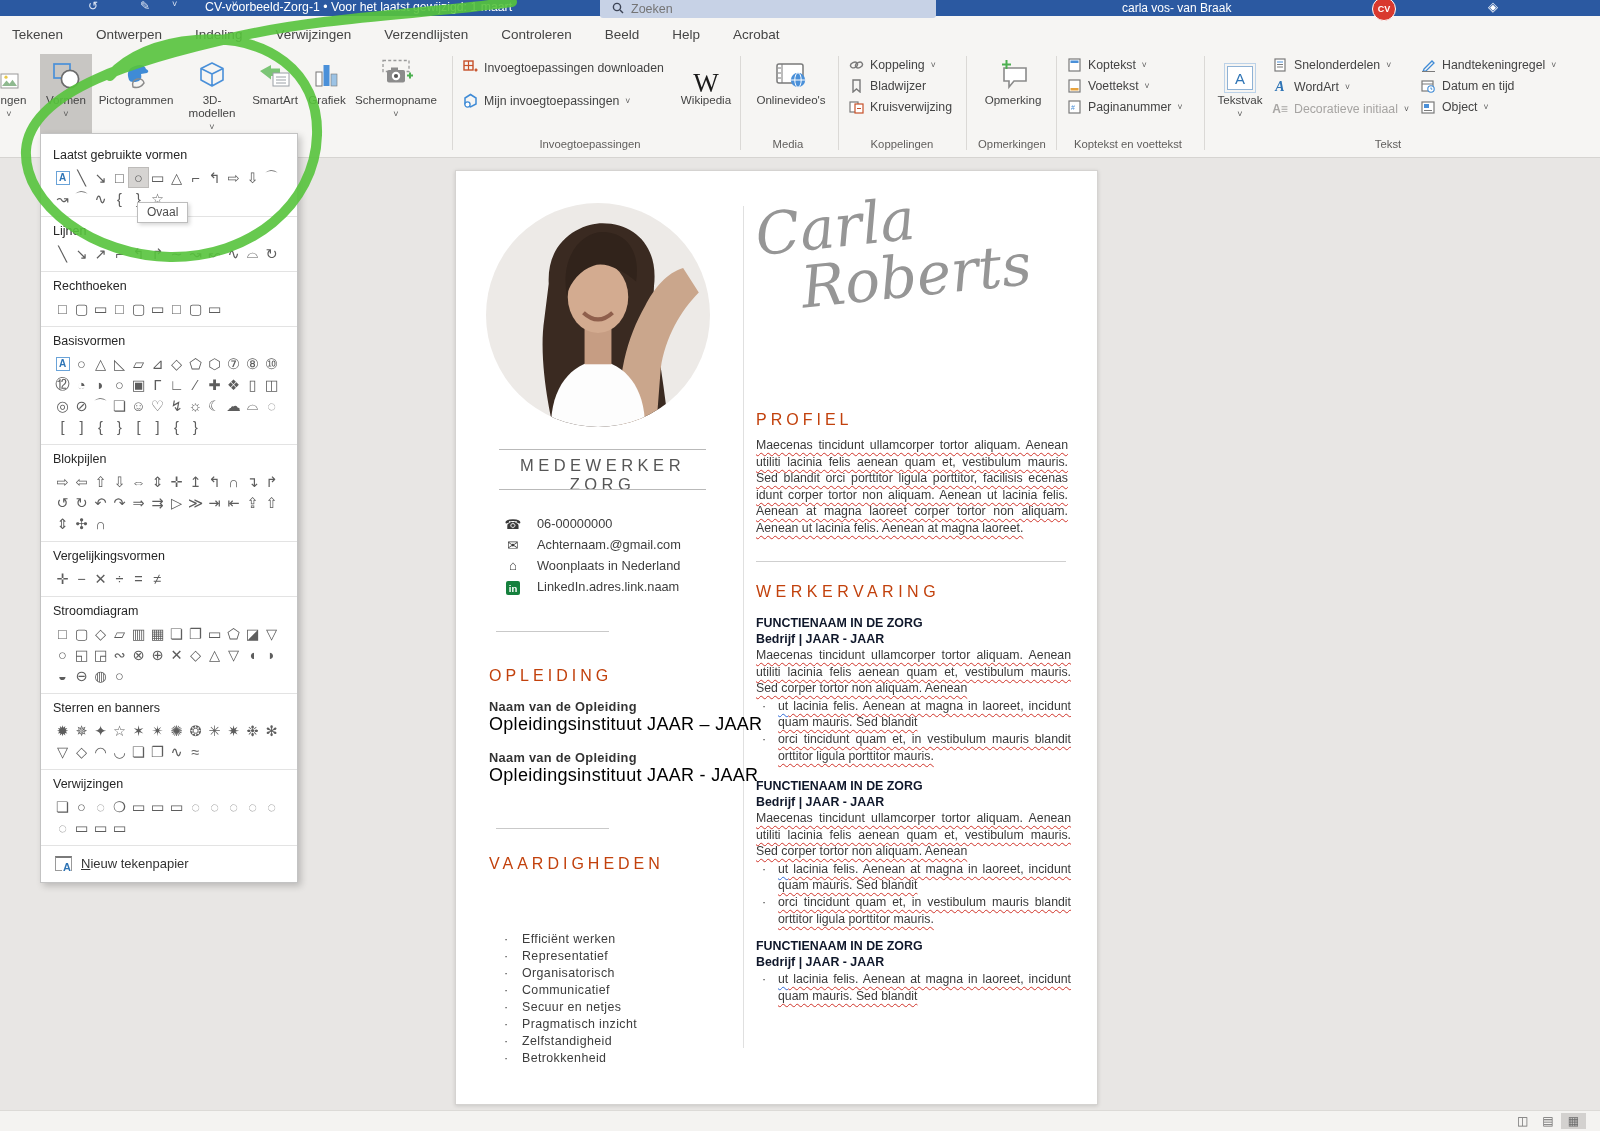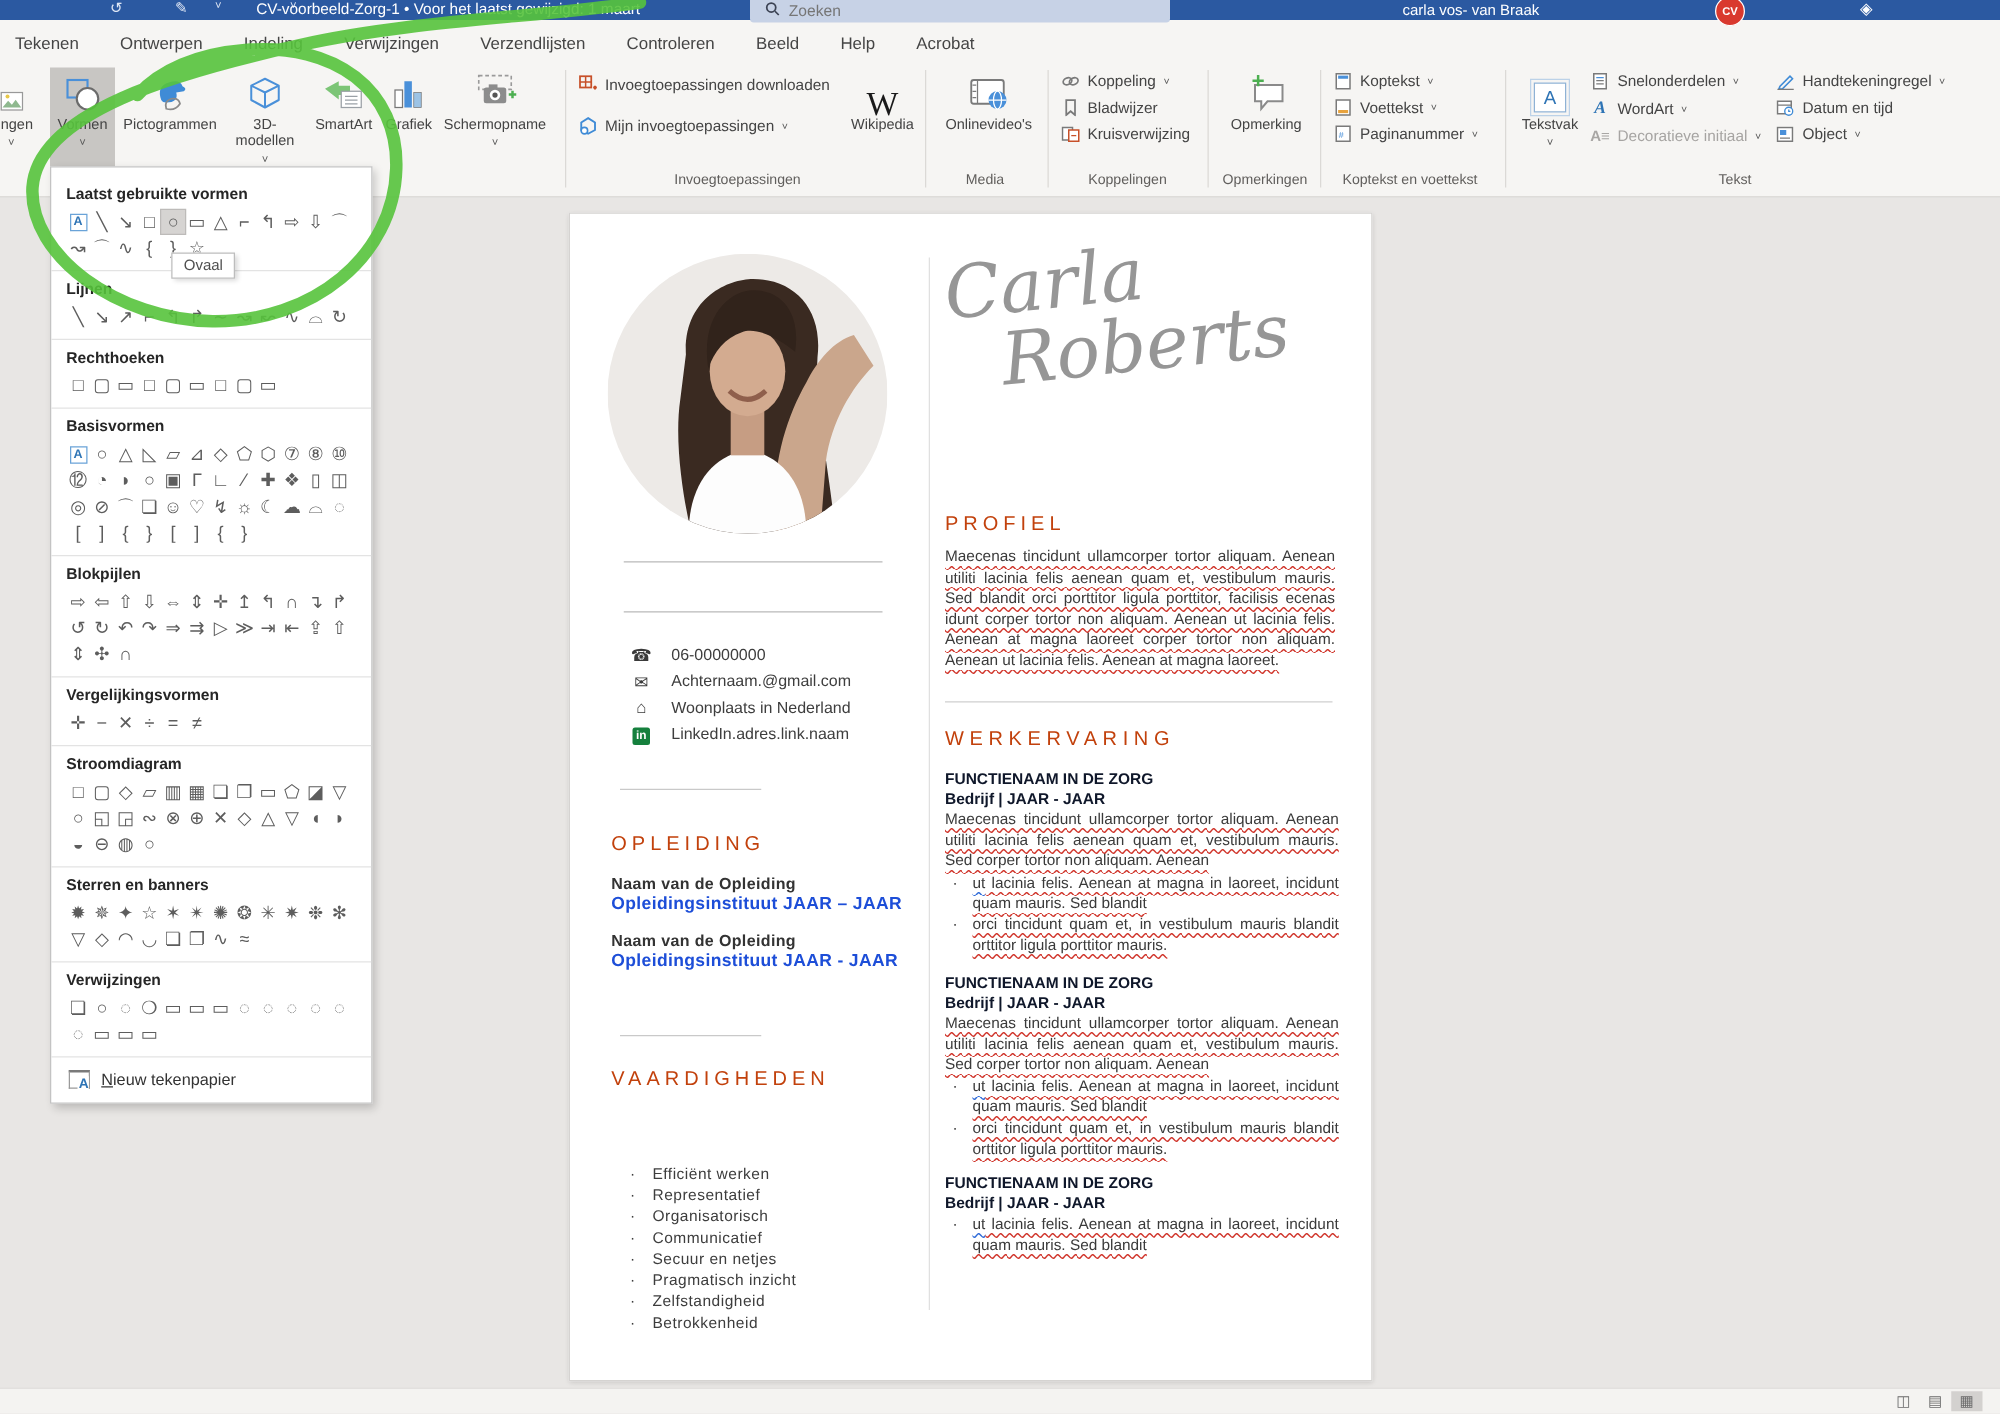--- a/index.html
+++ b/index.html
@@ -46,21 +46,21 @@
   .thinline { border-top:1px solid #b9b9b9; position:absolute; }
   .shortline { border-top:1px solid #c9c9c9; position:absolute; width:113px; left:40px; }
   #photo { position:absolute; left:30px; top:32px; width:224px; height:224px; }
   #role { position:absolute; left:43px; top:285px; width:207px; text-align:center; font-size:16.5px; letter-spacing:4.5px; color:#565656; }
   #contacts { position:absolute; left:48px; top:342px; }
   .crow { display:flex; align-items:center; gap:15px; height:21px; font-size:12.8px; color:#3e3e3e; }
   .cic { width:18px; text-align:center; font-size:13.5px; color:#3a3a3a; }
   .lin { background:#15803d; color:#fff; font-size:9.5px; font-weight:bold; border-radius:2px; padding:1.5px 3px; }
   #edu { position:absolute; left:33px; top:528px; }
   .ename { font-weight:bold; font-size:12.8px; color:#333; letter-spacing:.3px; }
-  .einst { font-size:14px; color:#1d4ed8; letter-spacing:.3px; margin-bottom:15px;font-weight:bold; }
+  .einst { font-size:18px; color:#000000; letter-spacing:.3px; margin-bottom:15px; }
   #skills { position:absolute; left:40px; top:740px; width:150px;margin-top:20px; }
   .skill { display:block; position:relative; padding-left:26px; font-size:12.4px; line-height:17px; color:#3d3d3d; letter-spacing:.4px; }
   .skill::before { content:"·"; position:absolute; left:8px; }
   .rcol { position:absolute; left:300px; top:0; width:315px; }
   .sig { position:absolute; top:22px; left:2px; font-family:"DejaVu Serif",serif; font-style:italic; font-size:58px; line-height:.98; color:#969696; transform:rotate(-6deg); }
   .sig .l2 { margin-left:40px; display:block; }
   #profile-h { position:absolute; top:240px; }
   #profile-t { position:absolute; top:266px; width:312px; }
   .body-t { font-size:12.3px; line-height:16.6px; color:#3a3a3a; text-align:justify; }
   .sp { text-decoration-line:underline; text-decoration-style:wavy; text-decoration-color:#d0342a; text-decoration-thickness:1px; text-underline-offset:3px; }
@@ -68,21 +68,21 @@
   #rsep { position:absolute; top:390px; width:310px; border-top:1px solid #cfcfcf; }
   #work-h { position:absolute; top:412px; letter-spacing:4.5px; }
   .job { position:absolute; width:315px; }
   .jrole, .jcomp { font-weight:bold; font-size:12.4px; color:#0f172a; line-height:15.5px; }
   .jbul { margin:1px 0 0 4px; padding-left:14px; list-style:none; }
   .jbul li { position:relative; font-size:12.3px; line-height:16.6px; color:#3a3a3a; padding-left:4px; text-align:justify; }
   .jbul li::before { content:"·"; position:absolute; left:-12px; }
 
   
   #dropdown { position:absolute; left:40px; top:133px; width:258px; background:#fff; border:1px solid #c3c3c3; box-shadow:3px 3px 7px rgba(0,0,0,.2); z-index:50; padding:7px 12px 0; }
-  .mtitle { font-weight:bold; font-size:12.5px; color:#262626; margin:7px 0 6px; }
+  .mtitle { font-weight:normal; font-size:12.5px; color:#262626; margin:7px 0 6px; }
   .mrow { display:flex; margin:2px 0; }
   .shp { width:19px; height:19px; display:inline-flex; align-items:center; justify-content:center; font-size:14.5px; color:#5d5d5d; cursor:default; }
   .shp.hl { background:#d6d4d2; box-shadow:0 0 0 1px #bdbbb9; }
   .shp.tbx { font-size:10px; border:1.5px solid #6aa3d8; color:#2e74b5; width:14px; height:14px; margin:2.5px; font-weight:bold; }
   .mdiv { border-top:1px solid #e3e3e3; margin:8px -12px 0; }
   .mnew { display:flex; align-items:center; gap:9px; padding:10px 2px 11px; font-size:13px; color:#333; }
   .mnicon { width:17px; height:15px; border:1px solid #9a9a9a; border-top:2px solid #7a7a7a; position:relative; }
   .mnicon span { position:absolute; right:0px; bottom:-3px; color:#2e74b5; font-weight:bold; font-size:11px; background:#fff; padding-left:1px; }
   #tooltip { position:absolute; left:137px; top:202px; z-index:60; background:#fff; border:1px solid #bdbdbd; box-shadow:2px 2px 4px rgba(0,0,0,.16); font-size:12px; color:#4e4e4e; padding:2px 9px 3px; }
 
@@ -439,20 +439,21 @@
           <path d="M60 100 C58 78 63 60 71 46 C75 38 81 31 88 29 L95 40 C87 48 80 60 78 74 L76 100 Z" fill="#caa68c"></path>
           <path d="M29 100 C29 82 38 72 50 70 C62 72 71 82 71 100 Z" fill="#fdfdfd"></path>
           <rect x="44" y="56" width="12" height="16" fill="#c69d83"></rect>
           <ellipse cx="50" cy="42" rx="13.5" ry="16" fill="#d3ab90"></ellipse>
           <path d="M36 41 C33 22 44 13 52 13 C63 13 69 22 67 35 C61 30 53 26 48 28 C42 30 38 35 36 41 Z" fill="#31231b"></path>
           <path d="M43.5 49 Q50 55 56.5 49" stroke="#8f5f4c" stroke-width="1.8" fill="none"></path>
         </g>
       </svg>
     </div>
     <div class="thinline" style="left:43px;top:278px;width:207px"></div>
+    <div id="role">MEDEWERKER ZORG</div>
     <div class="thinline" style="left:43px;top:318px;width:207px"></div>
 
     <div id="contacts">
       <div class="crow">
         <span class="cic">☎</span>
         <span>06-00000000</span>
       </div>
       <div class="crow">
         <span class="cic">✉</span>
         <span>Achternaam.@gmail.com</span>

